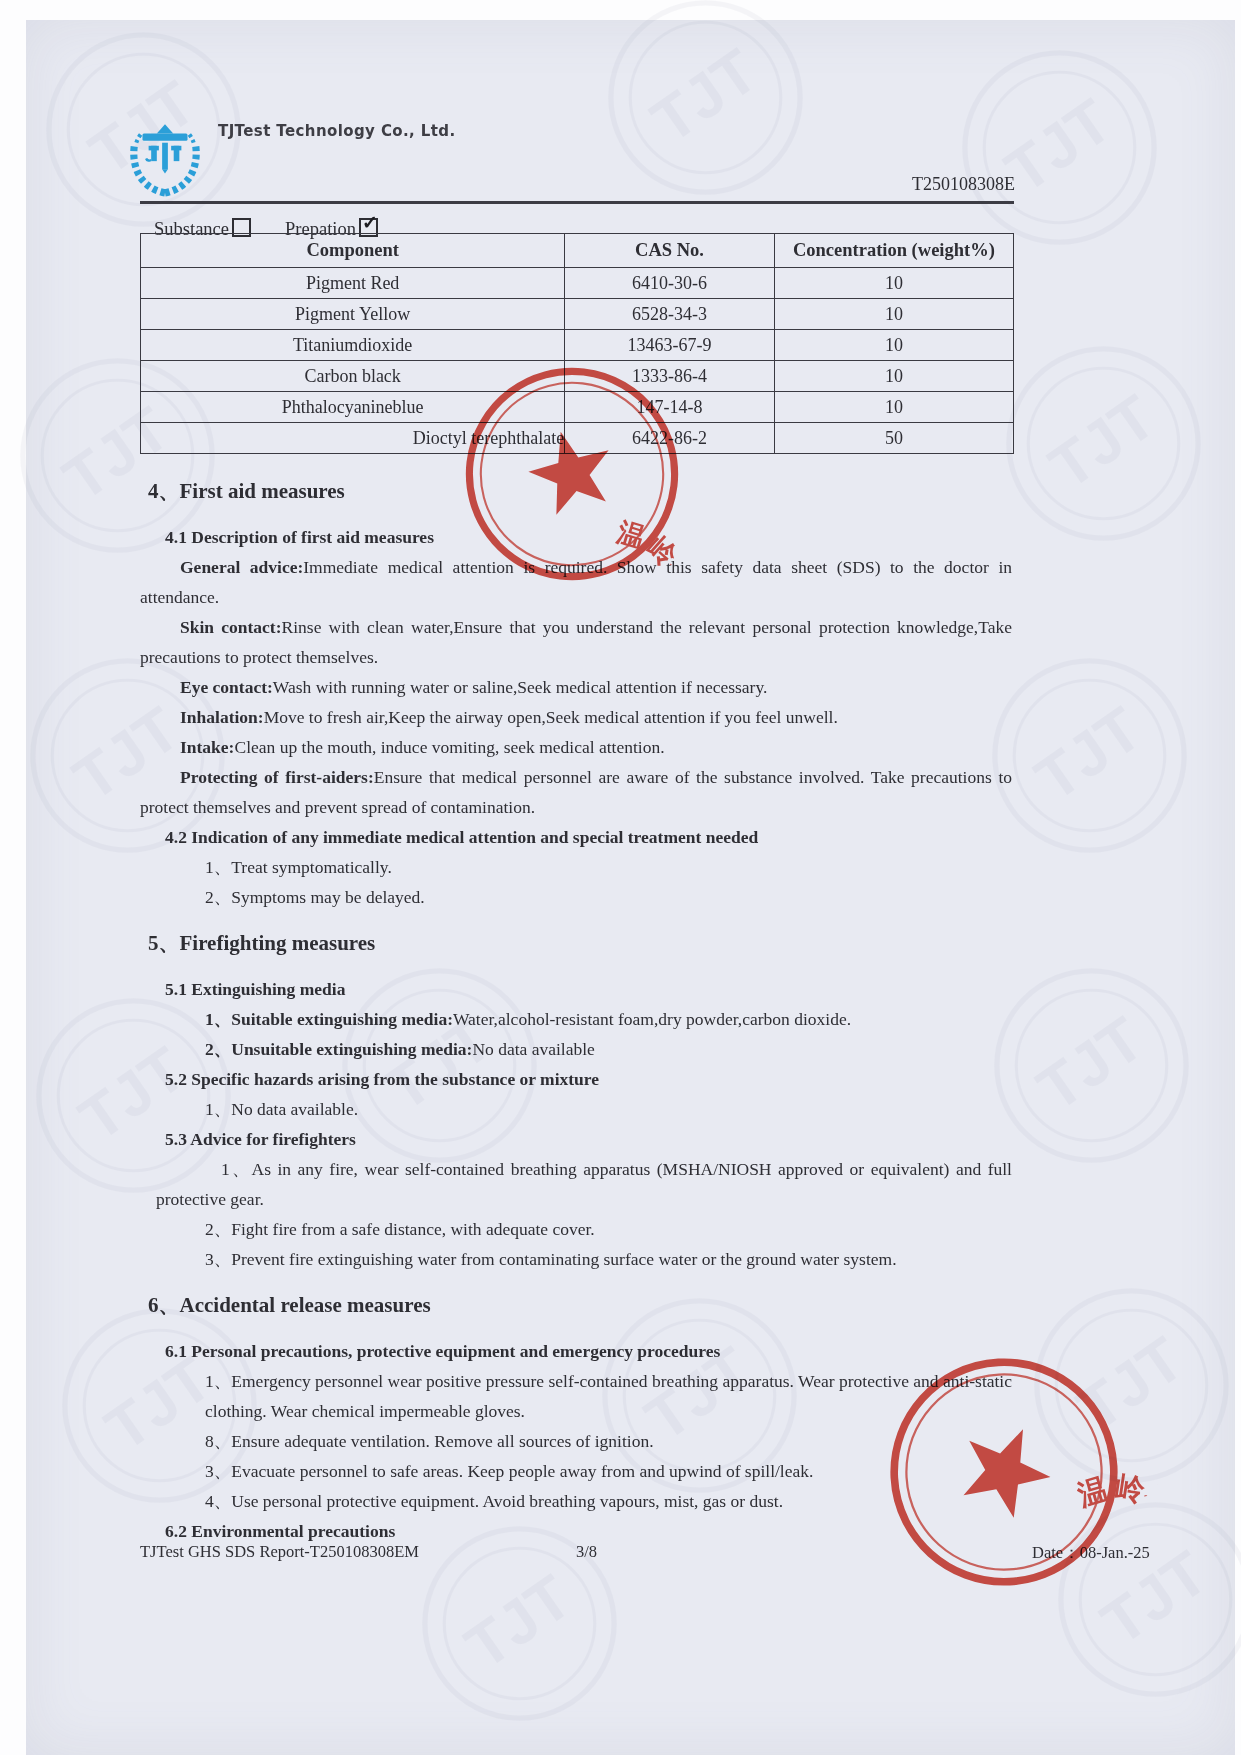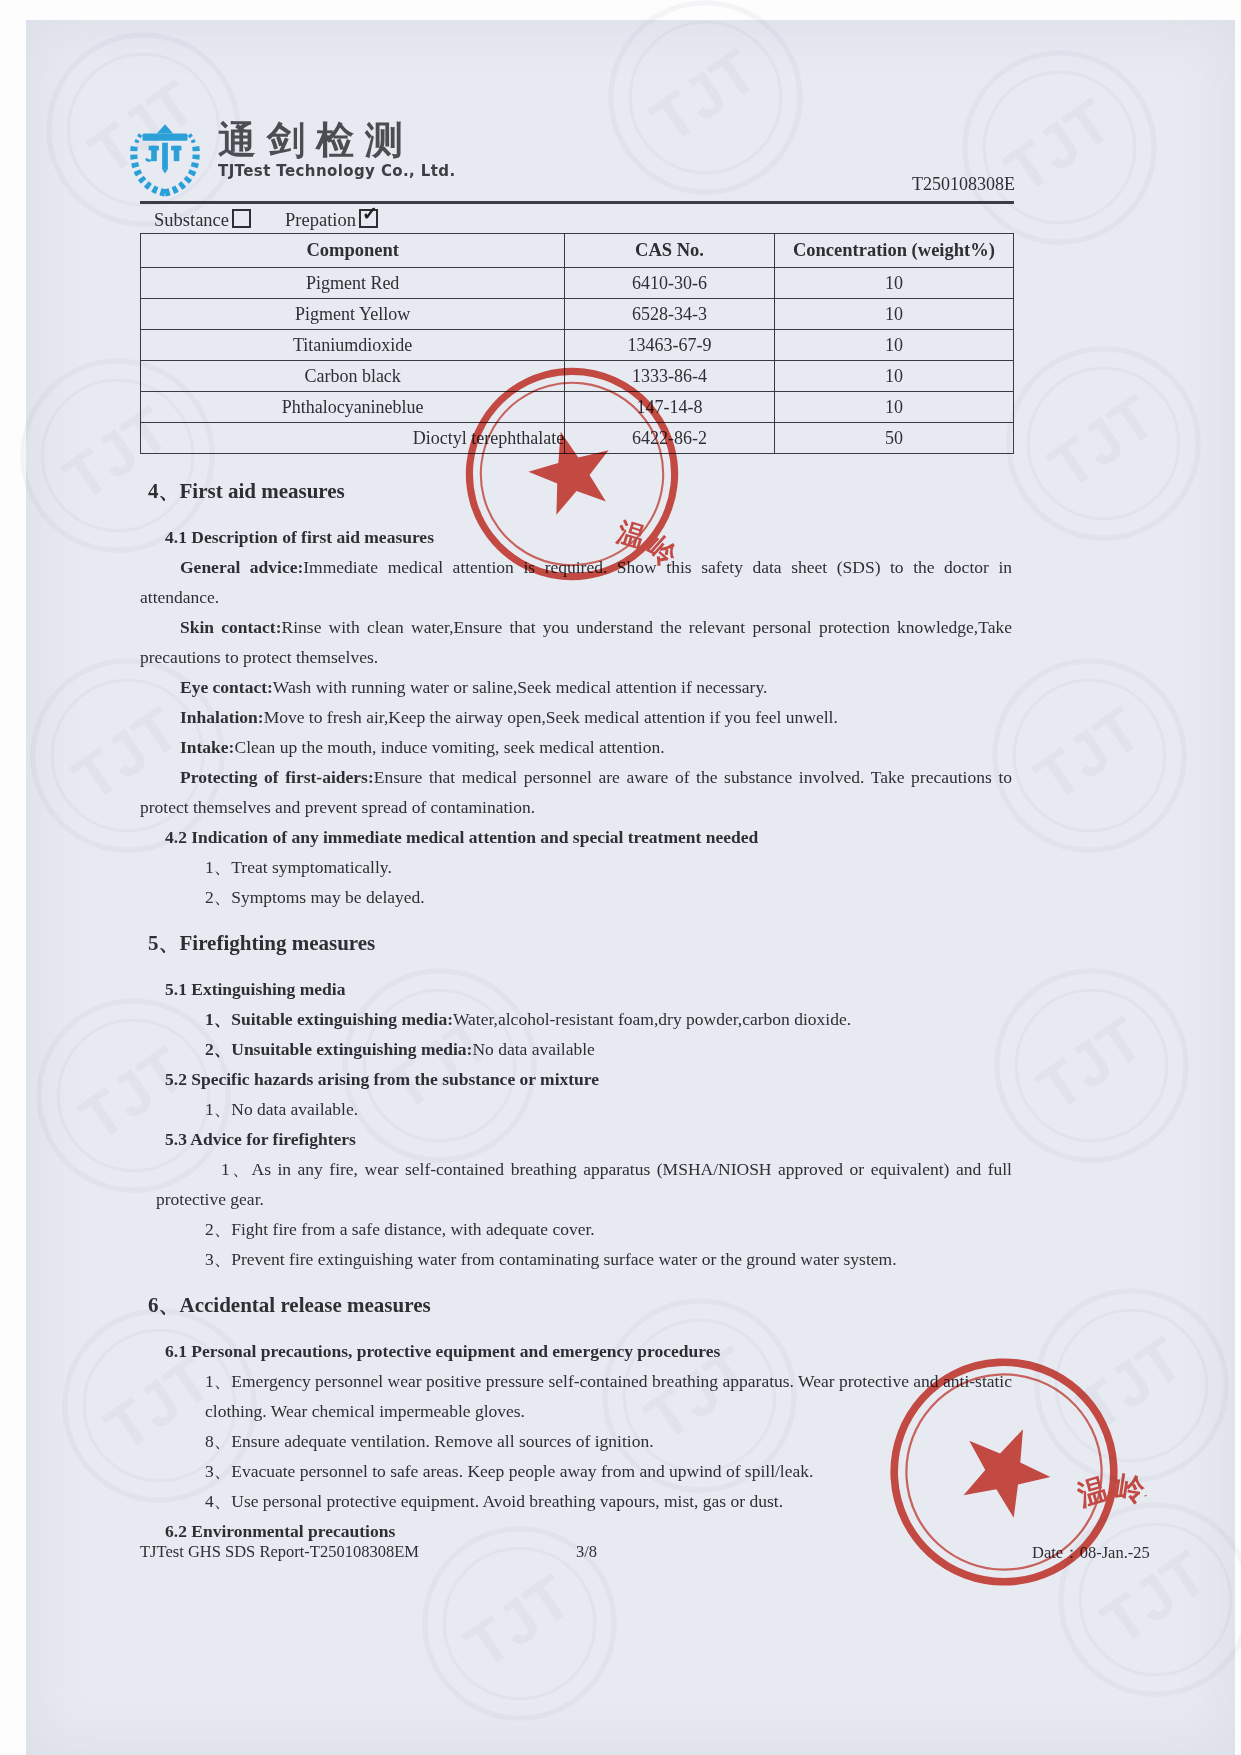--- a/index.html
+++ b/index.html
@@ -13,21 +13,21 @@
   .logo-row{position:absolute;left:122px;top:112px;display:flex;align-items:flex-start;z-index:2;}
   .logo-ic{width:86px;height:86px;flex:0 0 auto;}
   .logo-tx{margin-left:10px;padding-top:8px;}
   .logo-cn{font-family:"DejaVu Sans","Liberation Sans",sans-serif;font-weight:bold;font-size:38px;
            letter-spacing:11px;color:#4c4c53;line-height:40px;white-space:nowrap;}
   .logo-en{font-family:"DejaVu Sans","Liberation Sans",sans-serif;font-weight:bold;font-size:15px;
            color:#3e3e45;letter-spacing:.4px;margin-top:2px;}
   .docnum{position:absolute;left:860px;top:174px;width:155px;text-align:right;font-size:18px;z-index:2;}
   .rule{position:absolute;left:140px;top:201px;width:874px;height:3px;background:#3c3c44;z-index:2;}
   
-  .formline{position:absolute;left:154px;top:209px;font-size:18.5px;z-index:2;}
+  .formline{position:absolute;left:154px;top:218px;font-size:18.5px;z-index:2;}
   .cb{display:inline-block;width:15px;height:15px;border:2px solid #2e2e34;margin-left:3px;
       vertical-align:-2px;position:relative;}
   .cb .mk{position:absolute;left:1px;top:-7px;font-size:19px;font-weight:bold;line-height:19px;color:#1d1d22;}
   .gap2{display:inline-block;width:34px;}
   
   table.comp{position:absolute;left:140px;top:233px;width:874px;border-collapse:collapse;z-index:2;
              font-size:18px;}
   table.comp th,table.comp td{border:1.8px solid #3a3a42;text-align:center;padding:0;margin-left:42px;}
   table.comp th{height:33px;font-size:18.5px;}
   table.comp td{height:30px;font-weight:normal;}
@@ -145,21 +145,20 @@
         <rect x="26" y="33" width="10" height="4.5"></rect>
         <rect x="28.5" y="33" width="5.5" height="15"></rect>
         <path d="M28.5,48 q-5,2 -6,-2 l2,-1 q1.5,2 4,1 z"></path>
         <rect x="48" y="33" width="10" height="4.5"></rect>
         <rect x="50.5" y="33" width="5.5" height="15"></rect>
         <rect x="39.2" y="30" width="5.6" height="26"></rect>
         <path d="M39.2,56 l5.6,0 l-2.8,4 z"></path>
       </g>
     </svg>
     <div class="logo-tx">
-      <div class="logo-cn">通剑检测</div>
       <div class="logo-en">TJTest Technology Co., Ltd.</div>
     </div>
   </div>
 
   <div class="docnum">T250108308E</div>
   <div class="rule"></div>
 
   <div class="formline">
     <span>Substance</span><span class="cb"></span><span class="gap2"></span><span>Prepation</span><span class="cb"><span class="mk">✓</span></span>
   </div>

